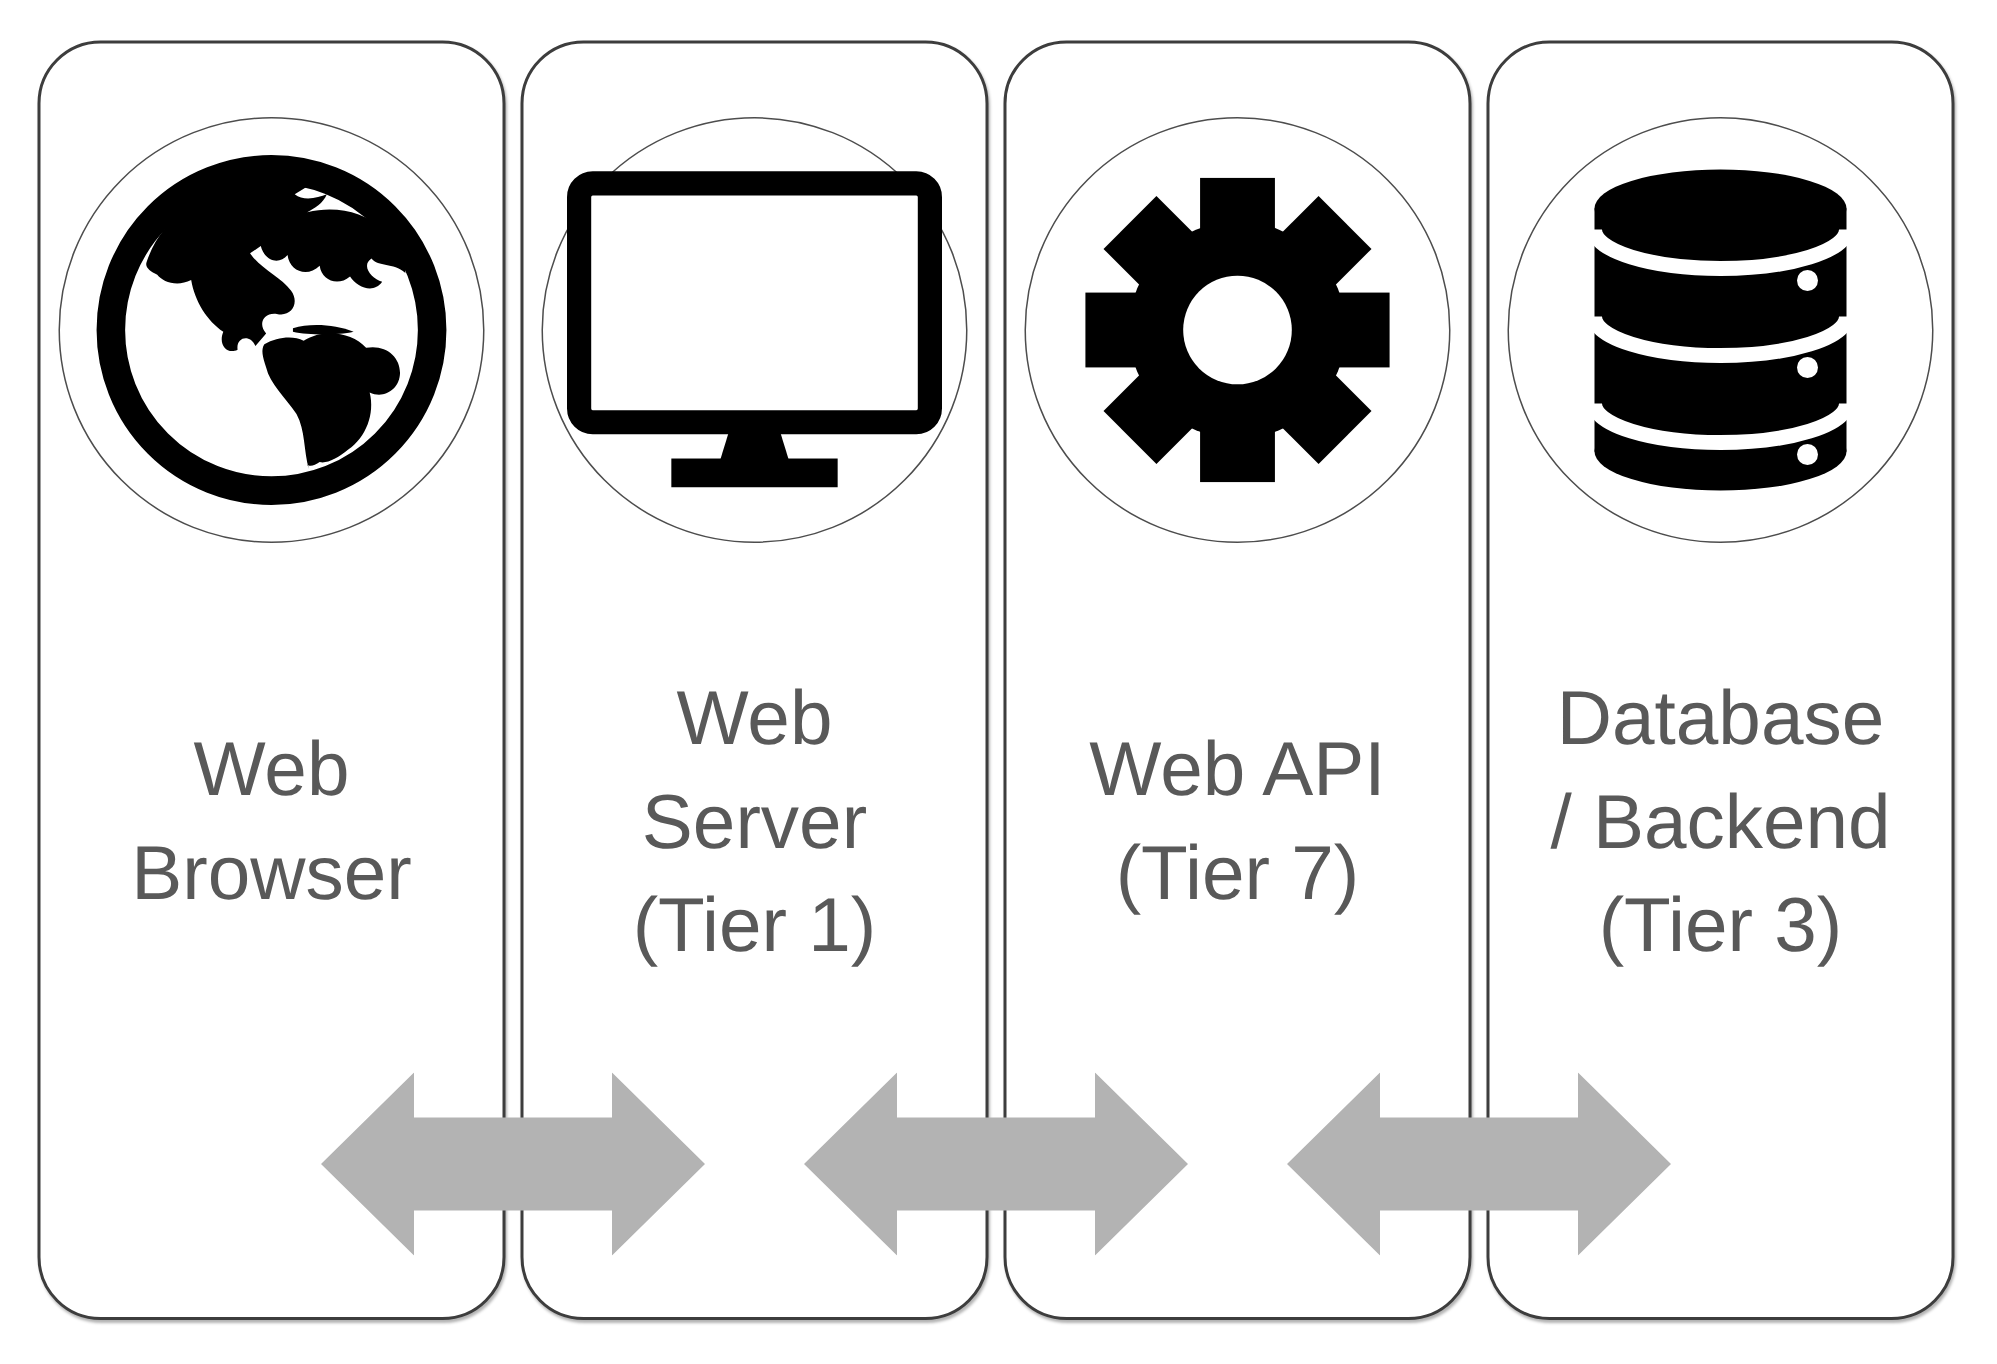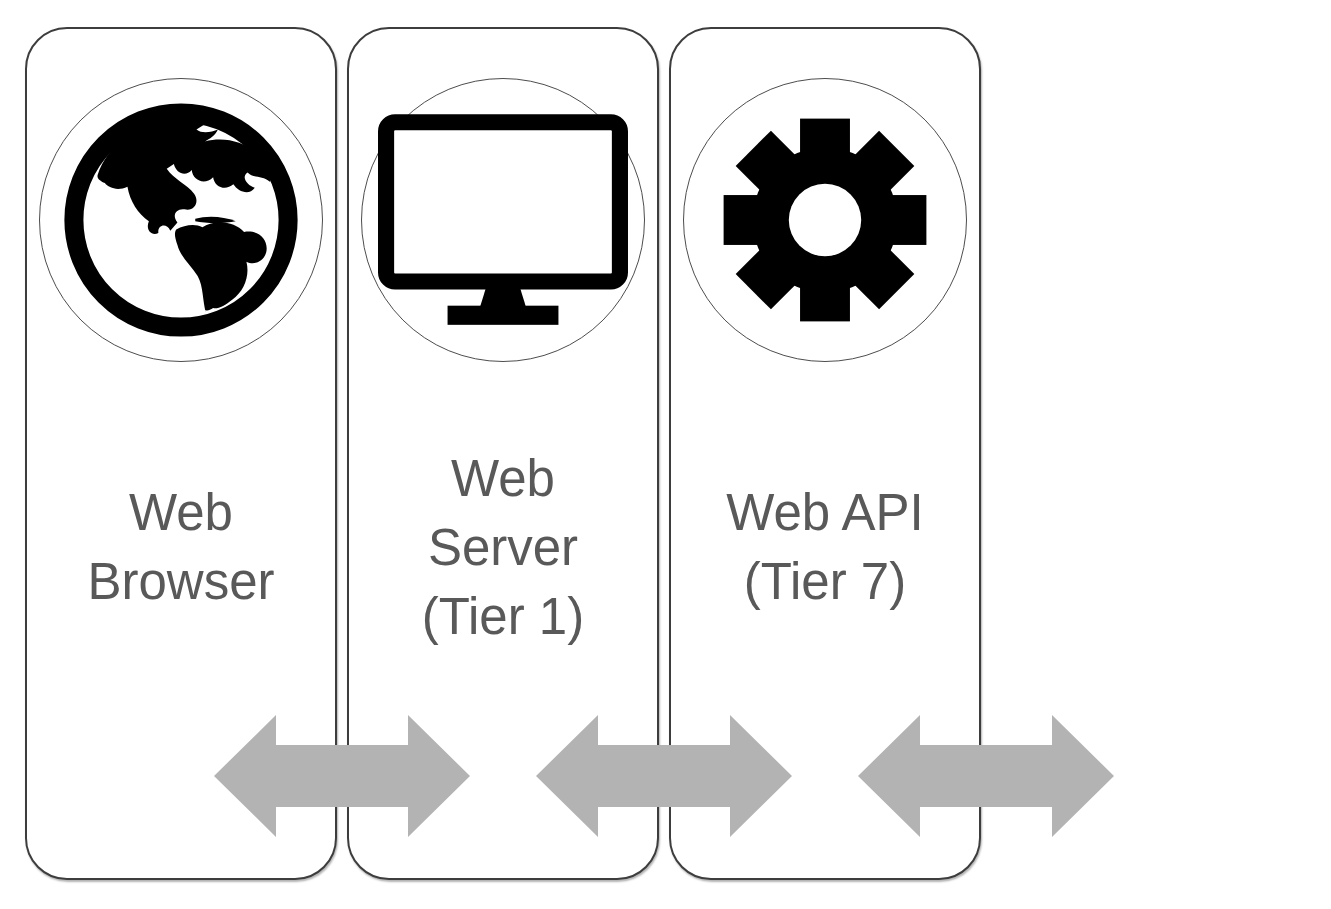--- a/index.html
+++ b/index.html
@@ -138,20 +138,44 @@
           <rect x="-31" y="-126" width="62" height="252" transform="rotate(135)"></rect>
           <circle cx="0" cy="0" r="90"></circle>
         </g>
         <circle cx="0" cy="0" r="45" fill="#ffffff"></circle>
       </svg>
     </div>
     <div class="tier-label">Web API
 (Tier 7)</div>
   </div>
 
+  <div class="tier-card pos-3">
+    <div class="icon-circle">
+      <svg width="170" height="216" viewBox="0 0 170 216">
+        <g fill="var(--icon-fill)">
+          <ellipse cx="85" cy="27" rx="84" ry="26"></ellipse>
+          <rect x="1" y="27" width="168" height="162"></rect>
+          <ellipse cx="85" cy="189" rx="84" ry="26"></ellipse>
+        </g>
+        <g fill="none" stroke="#ffffff" stroke-width="10">
+          <path d="M 1,41 a 84,26 0 0 0 168,0"></path>
+          <path d="M 1,99 a 84,26 0 0 0 168,0"></path>
+          <path d="M 1,157 a 84,26 0 0 0 168,0"></path>
+        </g>
+        <g fill="#ffffff">
+          <circle cx="143" cy="75" r="7"></circle>
+          <circle cx="143" cy="133" r="7"></circle>
+          <circle cx="143" cy="191" r="7"></circle>
+        </g>
+      </svg>
+    </div>
+    <div class="tier-label">Database
+/ Backend
+(Tier 3)</div>
+  </div>
 
   <svg class="connector pos-0" width="256" height="122" viewBox="0 0 256 122">
     <polygon fill="var(--arrow-color)" points="0,61 62,0 62,30 194,30 194,0 256,61 194,122 194,92 62,92 62,122"></polygon>
   </svg>
   <svg class="connector pos-1" width="256" height="122" viewBox="0 0 256 122">
     <polygon fill="var(--arrow-color)" points="0,61 62,0 62,30 194,30 194,0 256,61 194,122 194,92 62,92 62,122"></polygon>
   </svg>
   <svg class="connector pos-2" width="256" height="122" viewBox="0 0 256 122">
     <polygon fill="var(--arrow-color)" points="0,61 62,0 62,30 194,30 194,0 256,61 194,122 194,92 62,92 62,122"></polygon>
   </svg>

